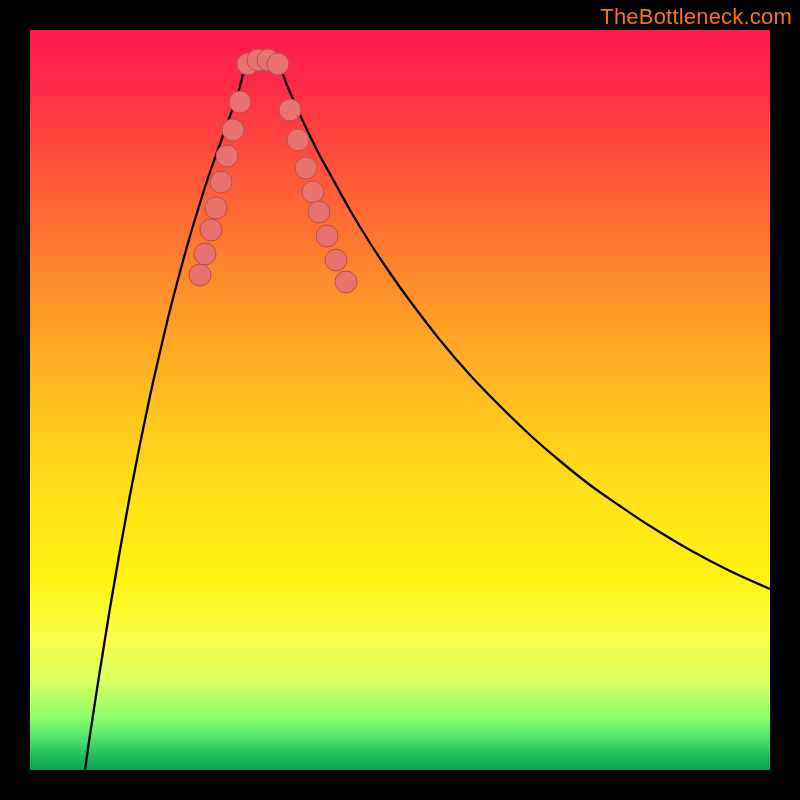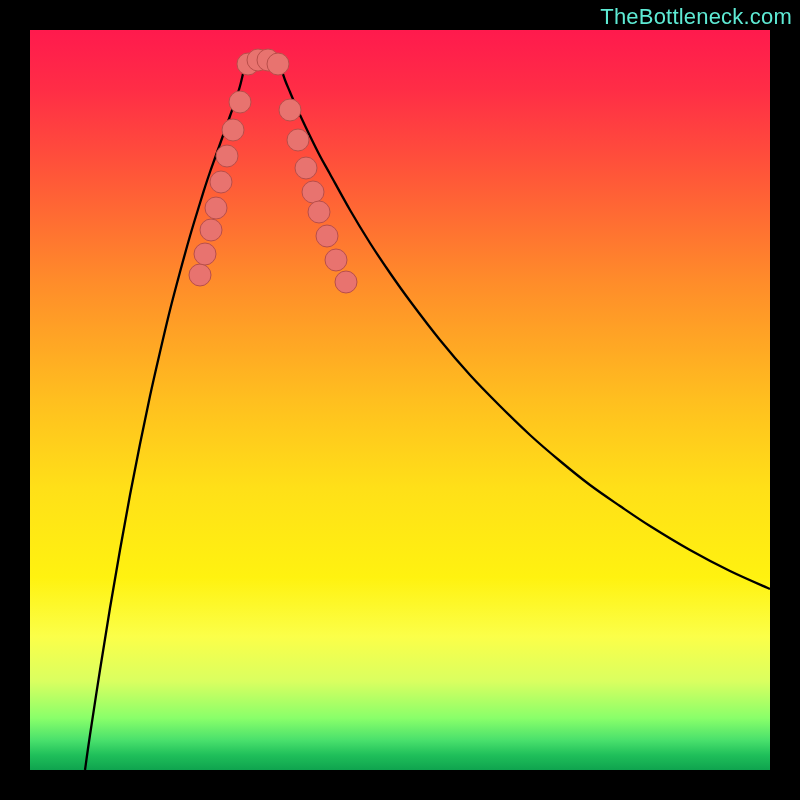--- a/index.html
+++ b/index.html
@@ -32,21 +32,21 @@
       #89ff6a 93%,
       #49e06c 96%,
       #1fbf5a 98%,
       #0fa34e 100%
     );
   }
   .watermark {
     position: absolute;
     top: 4px;
     right: 8px;
-    color: #5eead4;
+    color: #f97316;
     font-size: 22px;
     font-weight: 400;
     letter-spacing: 0.2px;
     user-select: none;
   }
   svg {
     position: absolute;
     left: 30px;
     top: 30px;
     width: 740px;

